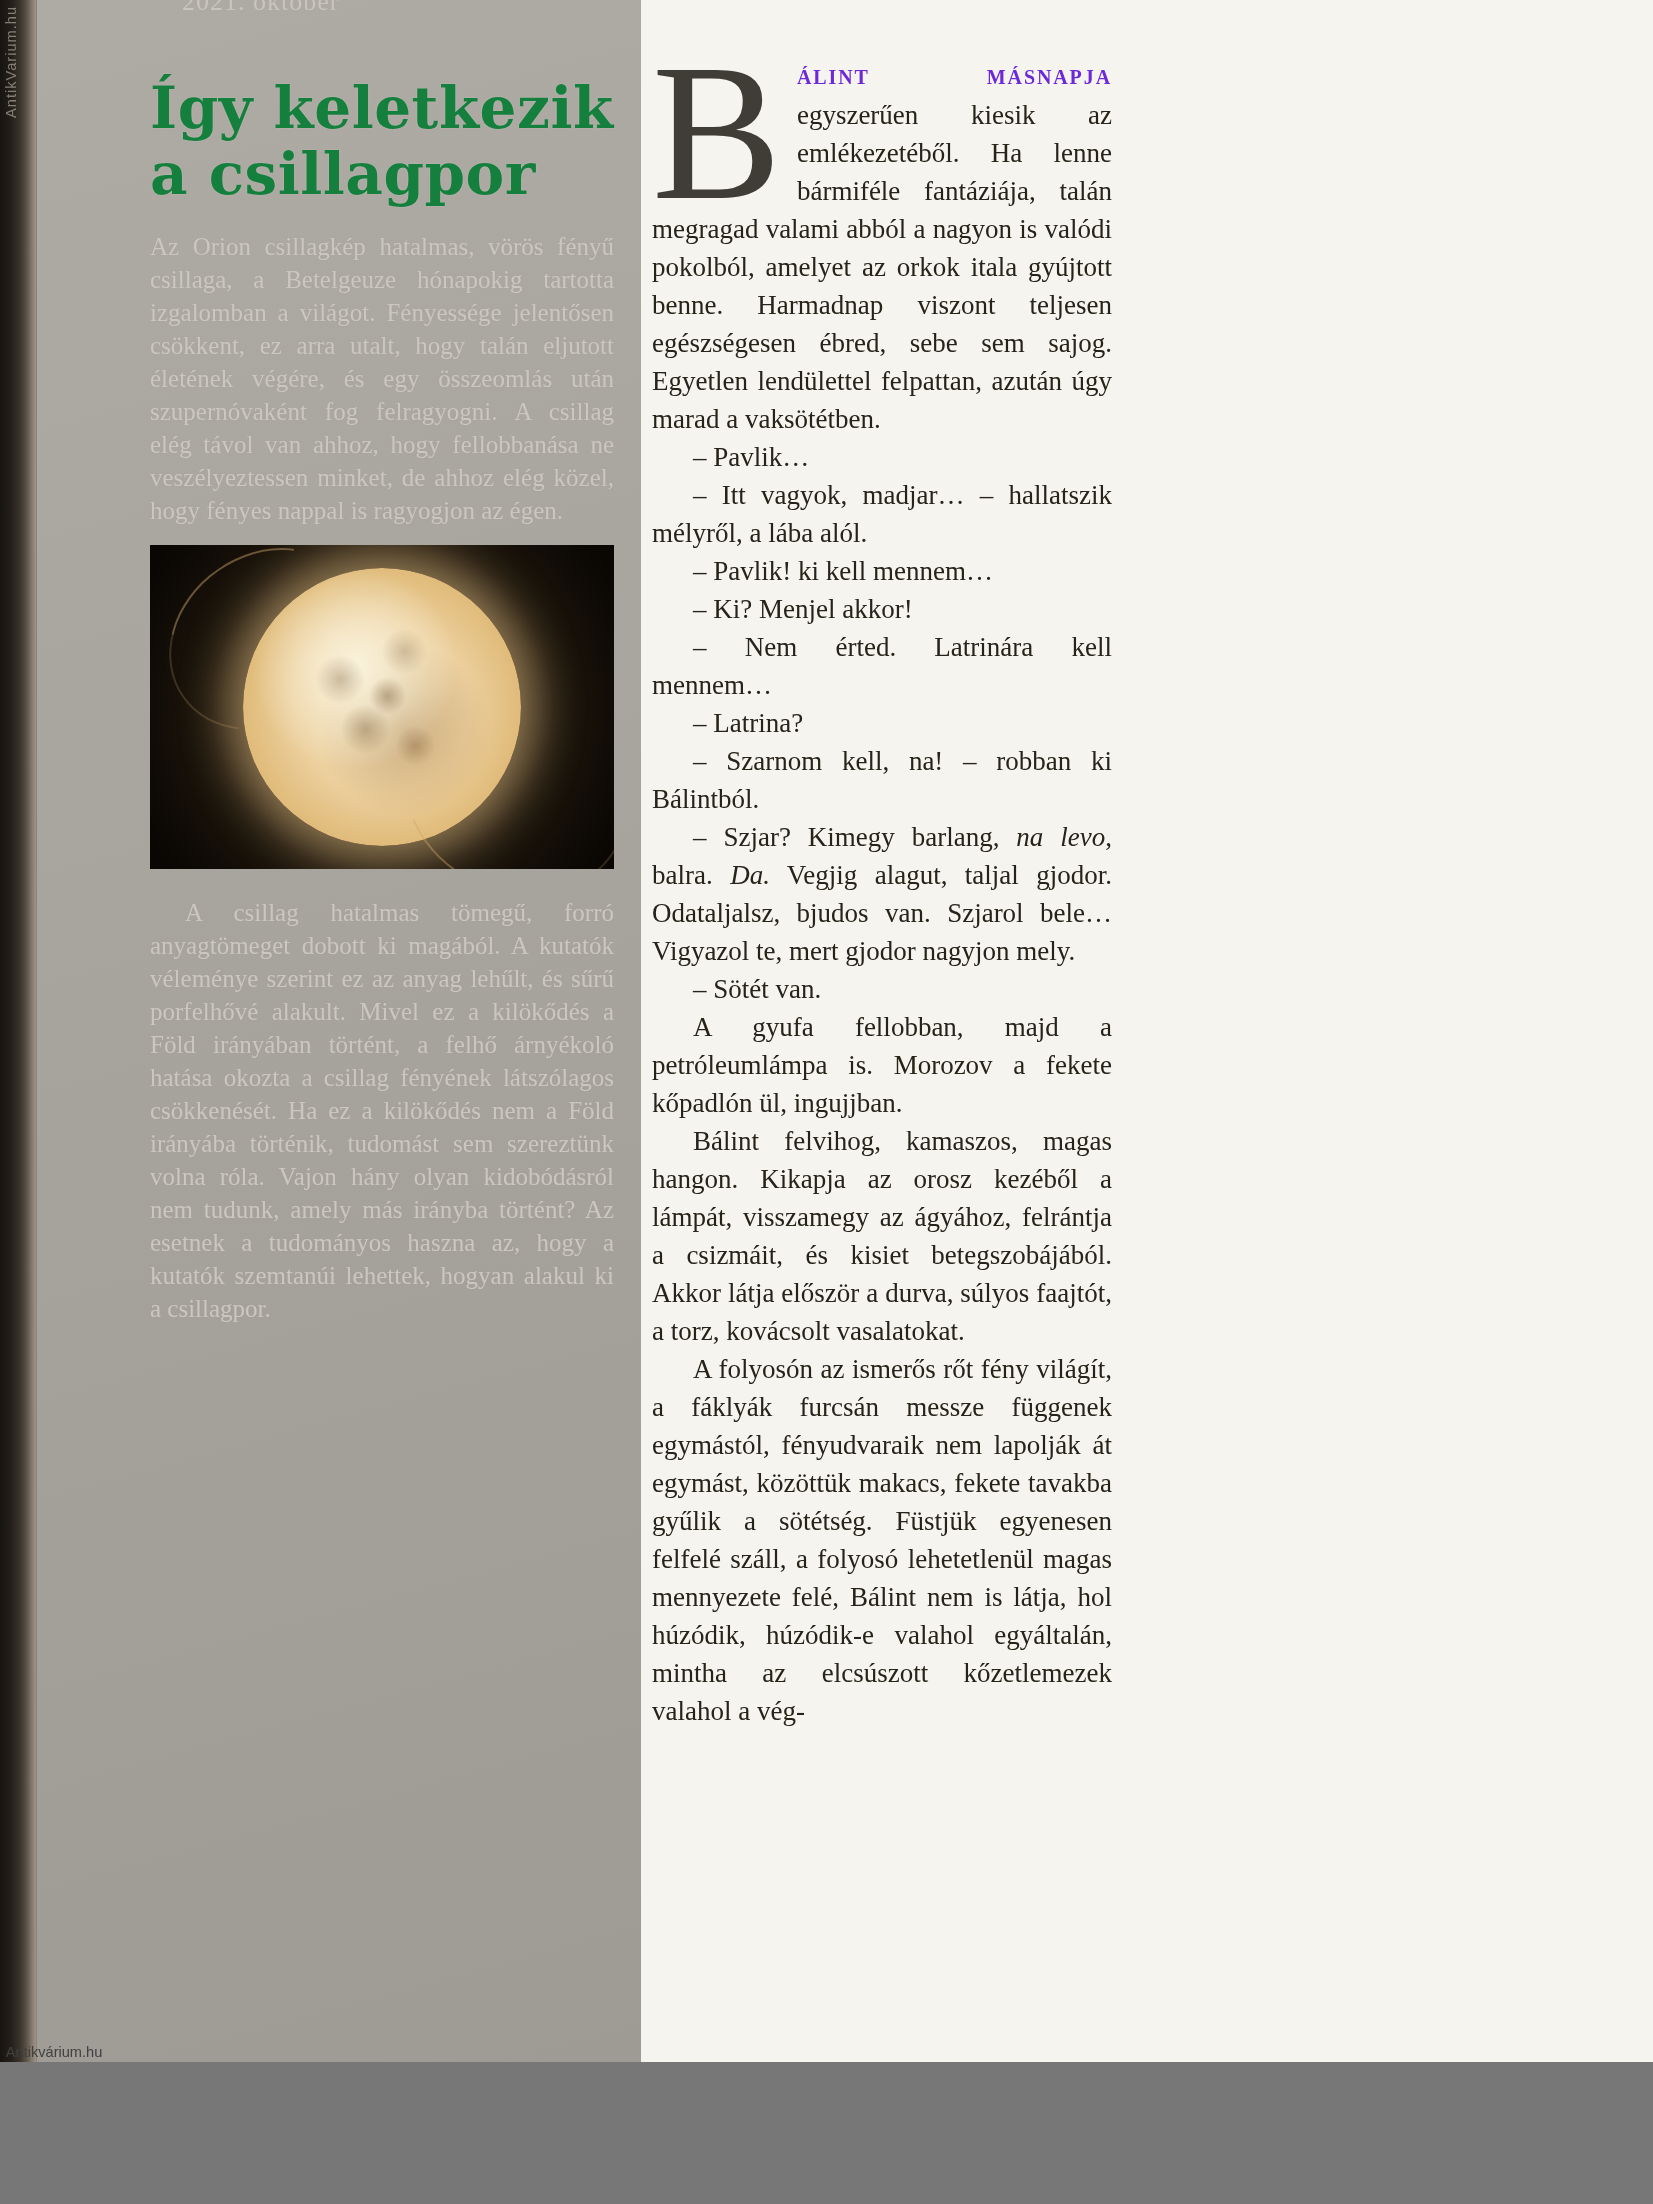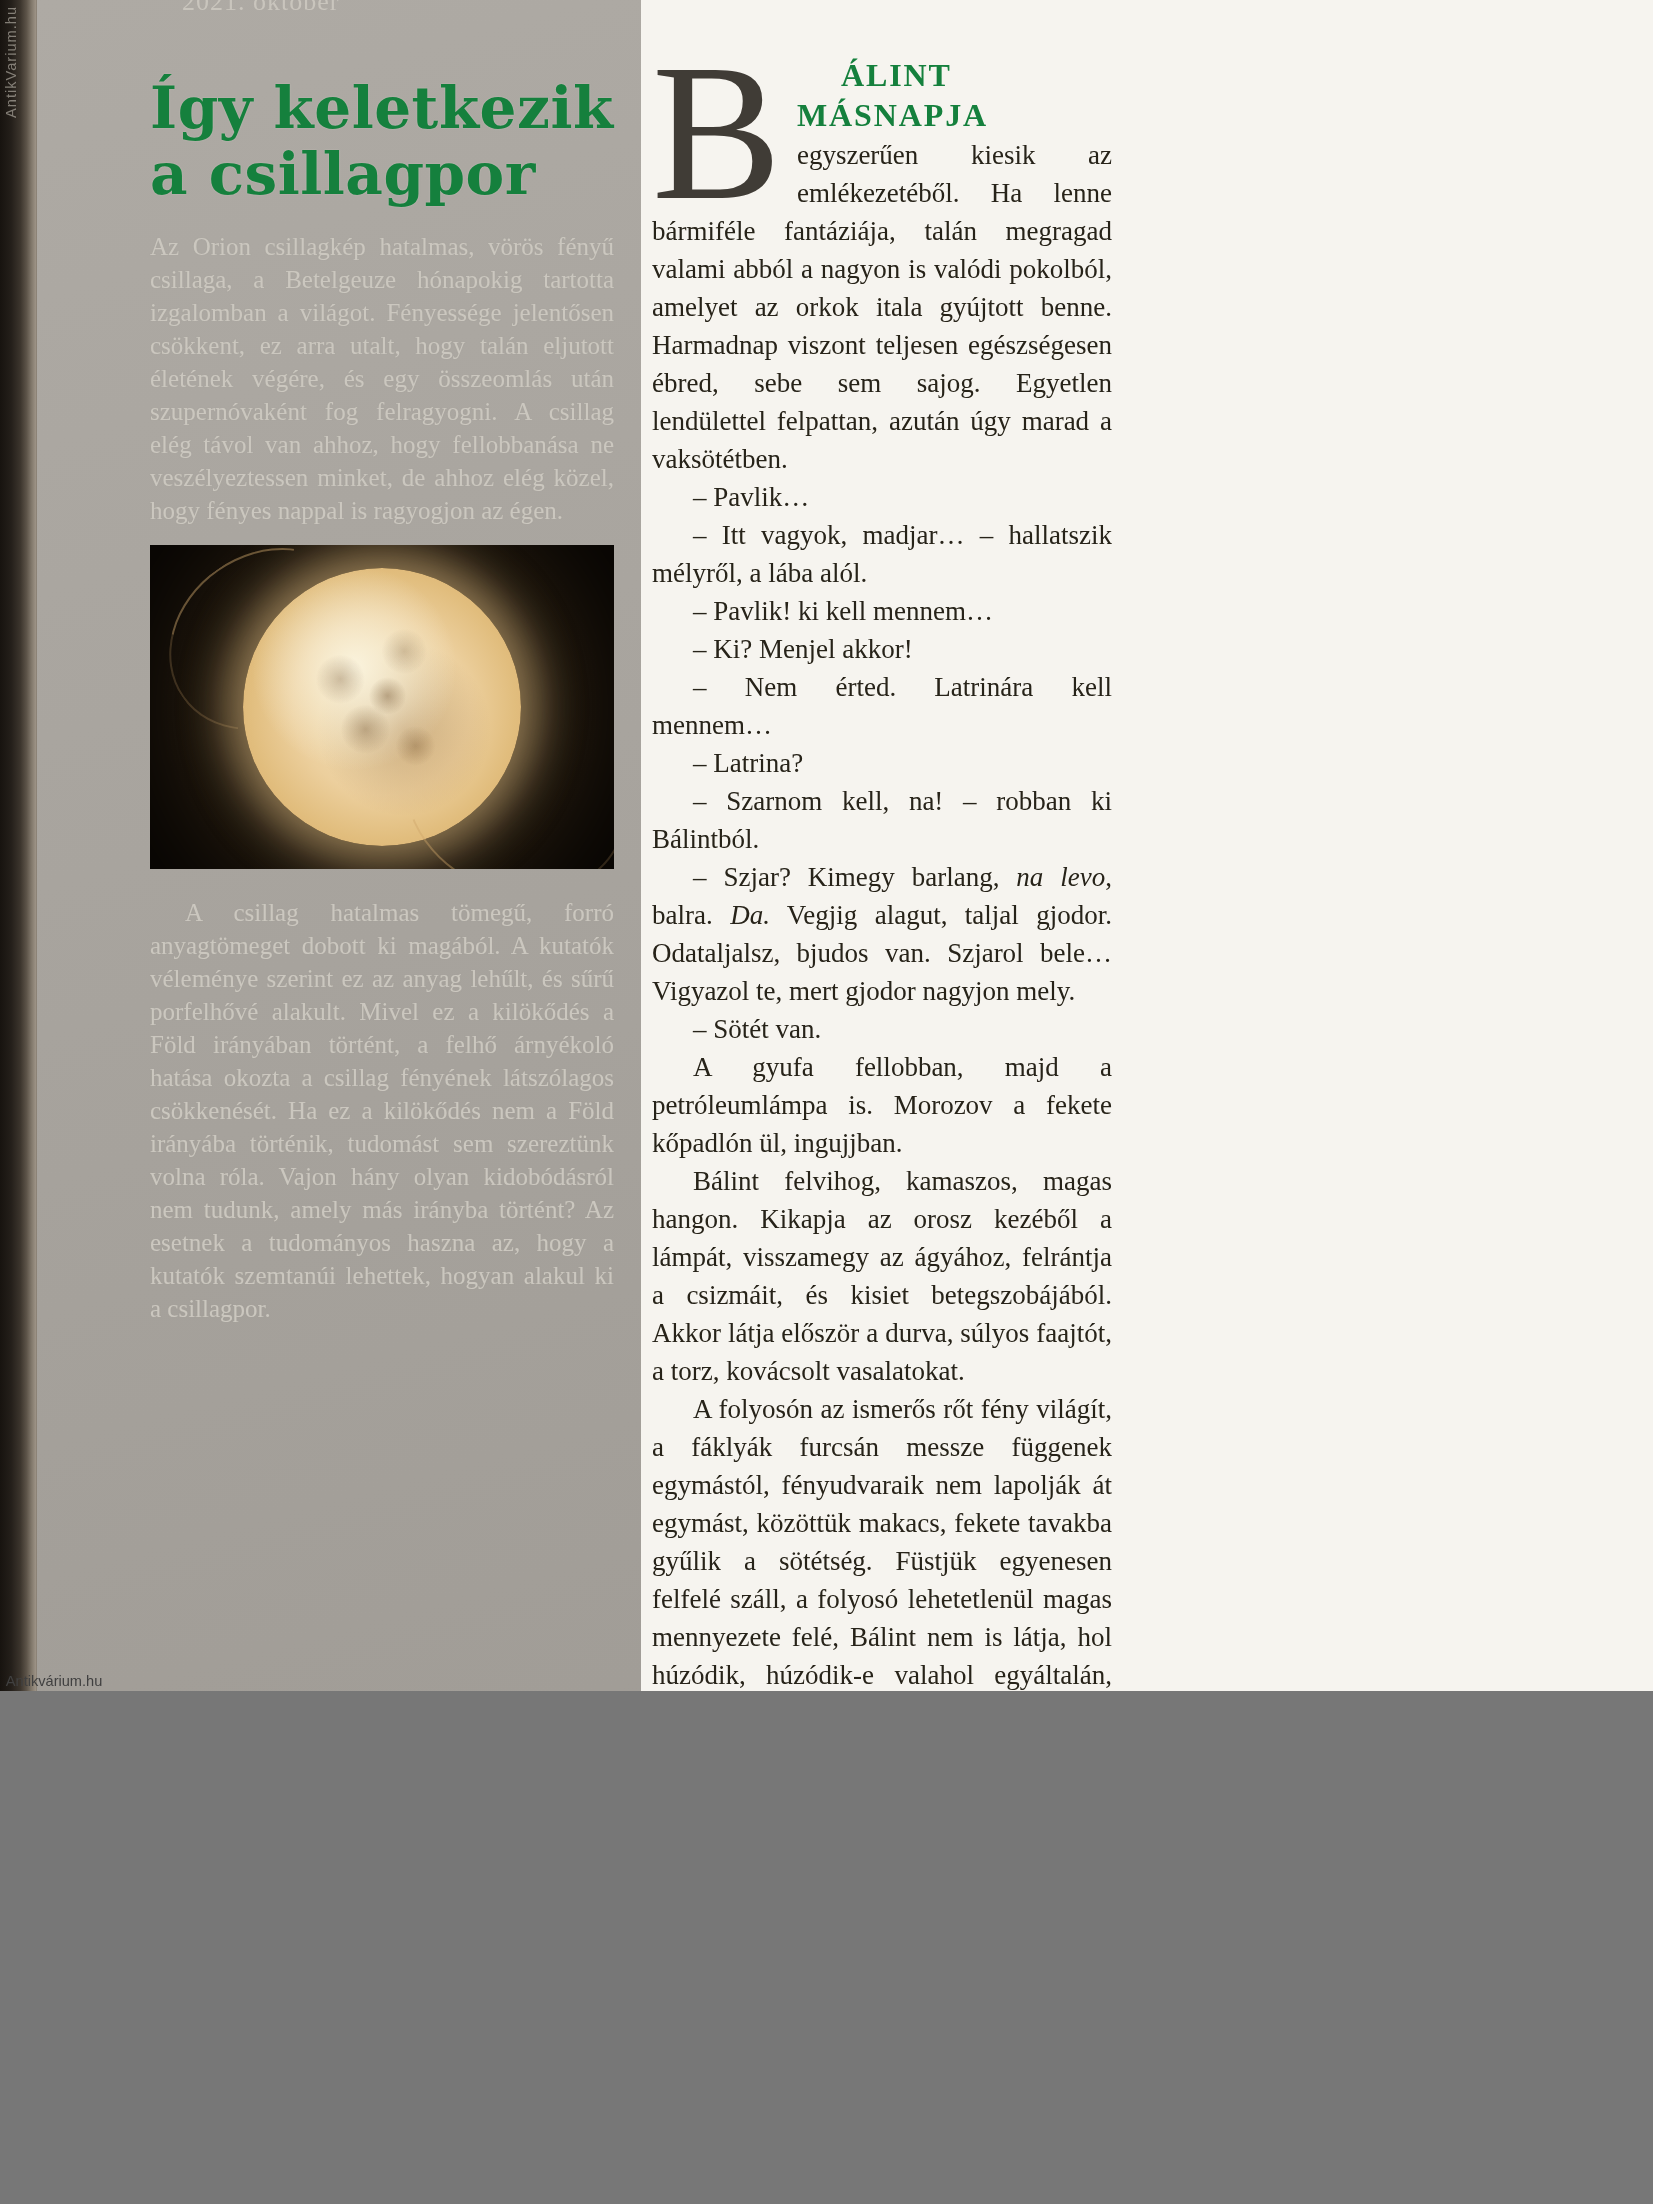--- a/index.html
+++ b/index.html
@@ -1,18 +1,18 @@
 <!DOCTYPE html>
 <html><head>
 <meta charset="utf-8">
 <style>
   * { box-sizing: border-box; }
   html,body { margin:0; padding:0; background:#777; }
   .scan-page {
-    position:relative; width:1654px; height:1691px; margin:0 auto;
+    position:relative; width:1654px; height:2062px; margin:0 auto;
     background:#f6f4ef; overflow:hidden;
     font-family:"Liberation Serif", serif;
   }
   
   .spine {
     position:absolute; left:0; top:0; width:37px; height:2205px;
     background:linear-gradient(90deg,#17130f 0%,#241f1a 30%,#3c352d 55%,#5d5449 72%,#837a6d 86%,#9b9184 96%,#857c70 100%);
   }
   
   .left-panel {
@@ -88,21 +88,21 @@
   .right-col { position:absolute; left:652px; top:56px; width:460px; }
   .right-col p {
     margin:0; font-size:27px; line-height:38px; color:#272319; text-align:justify;
   }
   #story-paras p.indent { text-indent:41px; }
   .dropcap {
     float:left; font-size:194px; line-height:146px; height:153px;
     padding:3.9px 15.5px 0 0; color:#403c36;
   }
   .leadin {
-    font-weight:bold; font-size:32px; letter-spacing:1.9px; color:#15803d;margin-left:44px;
+    font-weight:bold; font-size:20px; letter-spacing:1.9px; color:#6d28d9;
   }
 
   .footer-rule { position:absolute; left:656px; top:2133px; width:444px; height:2.9px; background:#181410; }
   .page-number {
     position:absolute; left:89px; top:2117px;
     font-family:"Liberation Sans", sans-serif; font-weight:bold; font-size:32px; color:#6d6962;
   }
 </style>
 </head>
 <body>

